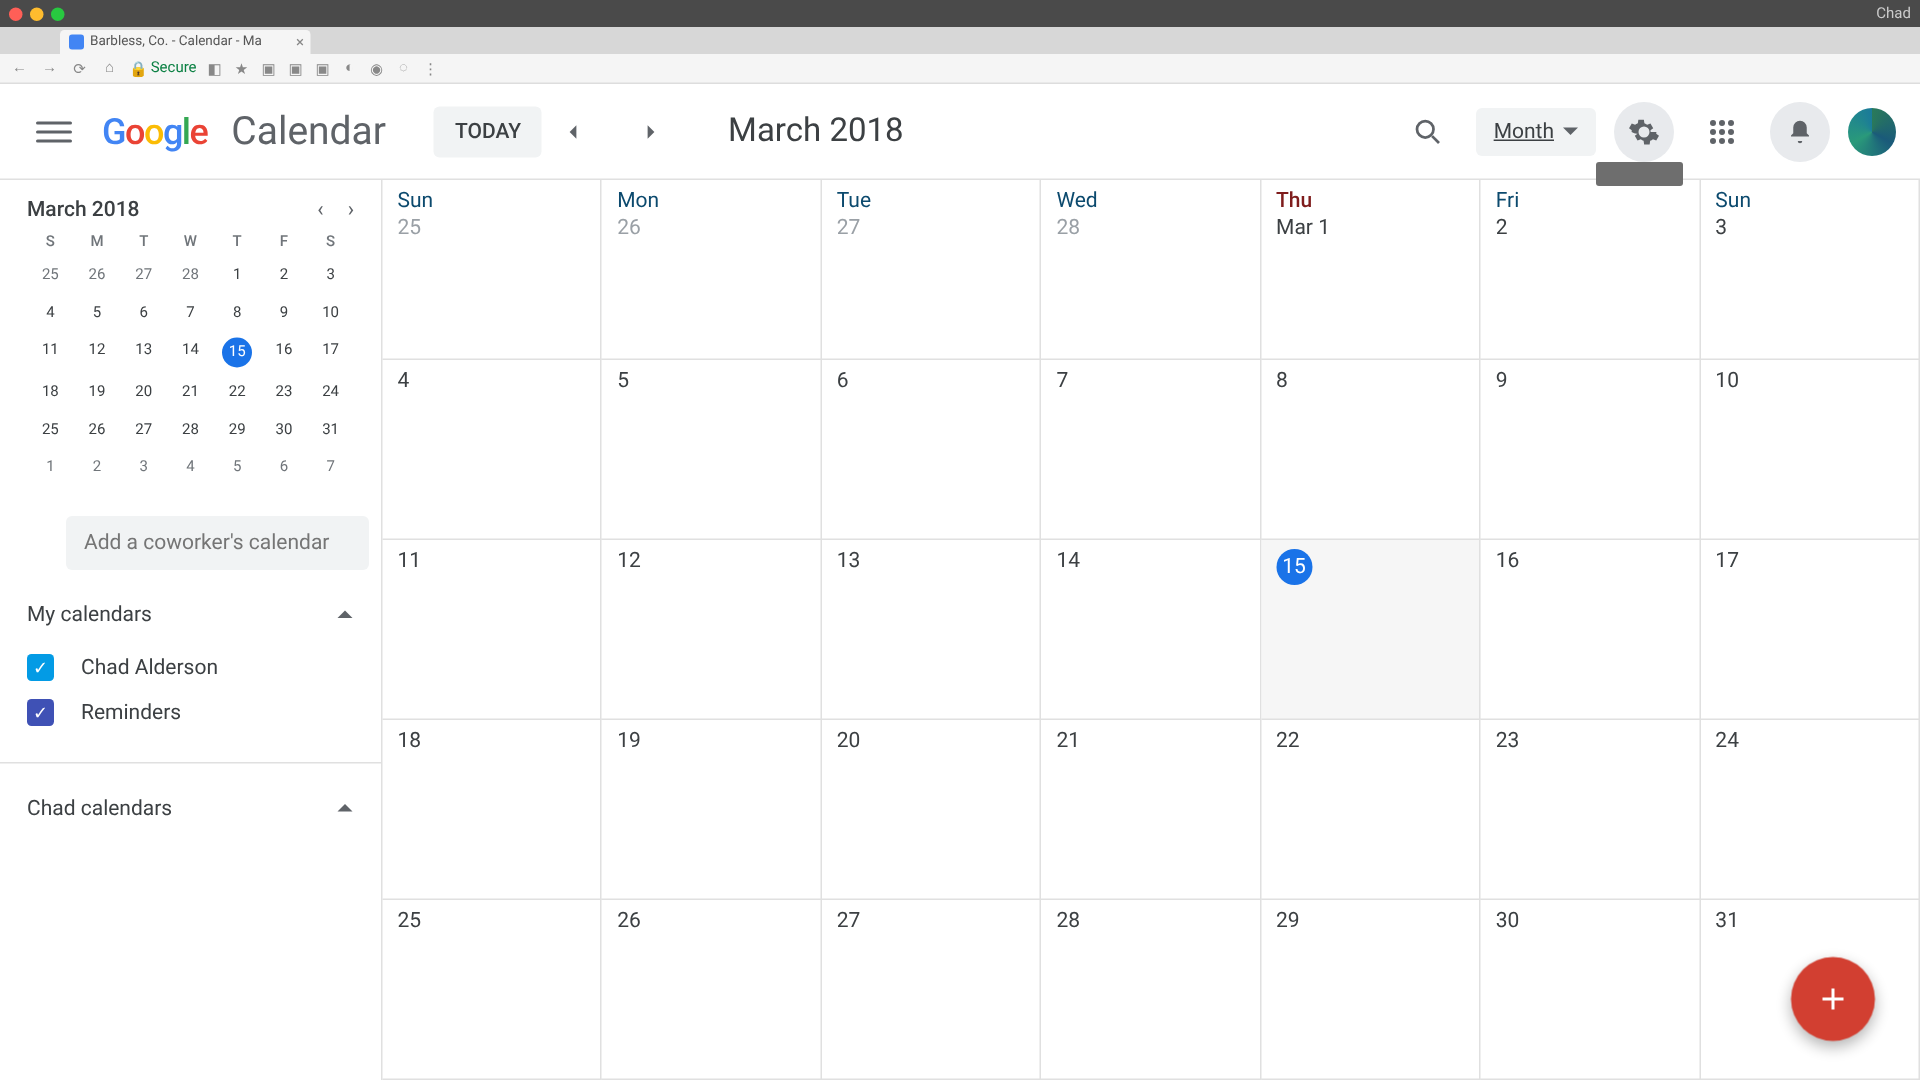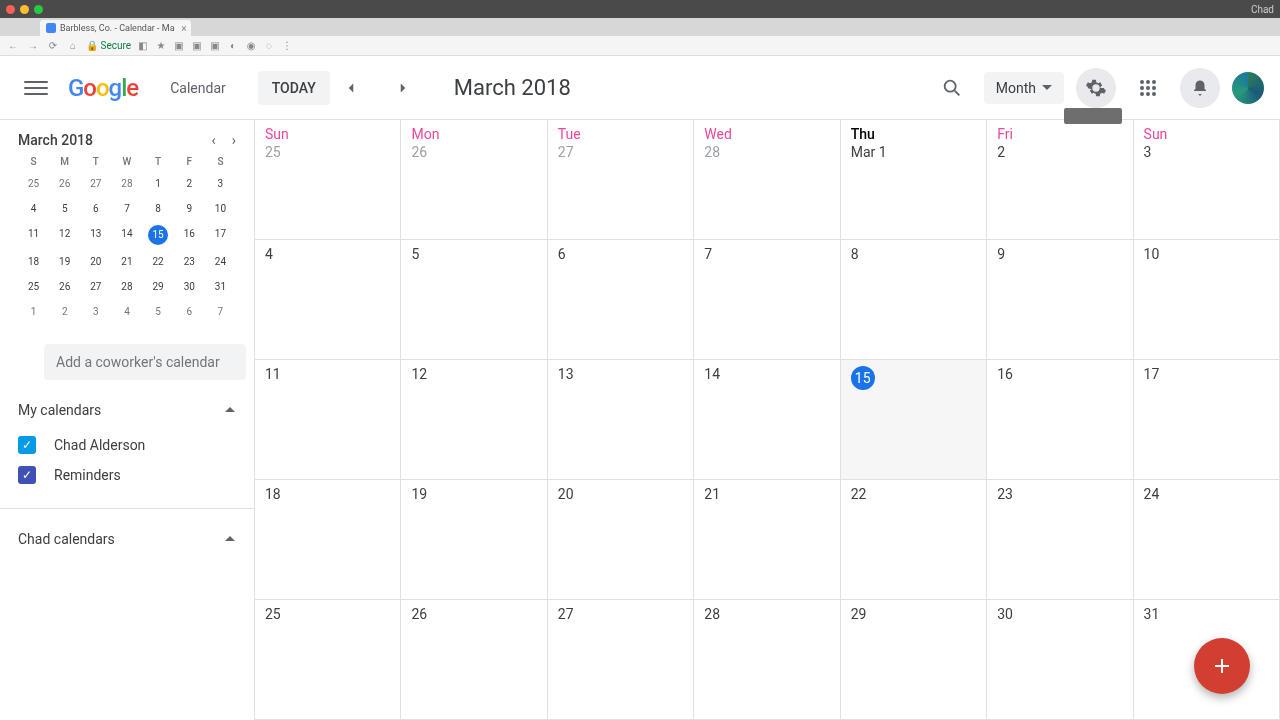--- a/index.html
+++ b/index.html
@@ -7,45 +7,45 @@
 
 
 .mac-top { height:18px; background:#4a4a4a; display:flex; align-items:center; padding:0 6px; justify-content:space-between; }
 .traffic { display:flex; gap:5px; }
 .traffic span { width:9px; height:9px; border-radius:50%; display:block; }
 .t-red{background:#ff5f57;} .t-yel{background:#febc2e;} .t-grn{background:#28c840;}
 .mac-user { color:#ccc; font-size:10px; }
 
 
 .tabbar { height:18px; background:#d7d7d7; display:flex; align-items:flex-end; padding-left:40px; }
-.tab { background:#f5f5f5; height:16px; border-radius:3px 3px 0 0; padding:0 16px 0 6px; font-size:9px; color:#555; display:flex; align-items:center; gap:4px; position:relative; }
+.tab { background:#f5f5f5; height:16px; border-radius:3px 3px 0 0; padding:0 32px 0 6px; font-size:9px; color:#555; display:flex; align-items:center; gap:4px; position:relative; }
 .tab .fav { width:10px; height:10px; background:#4285f4; border-radius:2px; }
 .tab .x { position:absolute; right:4px; font-size:10px; color:#888; }
 
 
 .urlbar { height:20px; background:#f5f5f5; border-bottom:1px solid #ddd; display:flex; align-items:center; padding:0 6px; gap:6px; font-size:10px; color:#555; }
 .urlbar .navbtn { width:14px; text-align:center; color:#888; }
 .urlbar .secure { color:#0b8043; display:flex; align-items:center; gap:2px; }
 .urlbar .url { color:#555; flex:1; }
 .urlbar .righticons { display:flex; gap:6px; color:#888; }
 .righticons span{ width:12px; text-align:center; }
 
 
 .gcal-header { height:64px; display:flex; align-items:center; padding:0 16px; gap:12px; border-bottom:1px solid #e0e0e0; }
 .hamburger { width:24px; height:24px; display:flex; flex-direction:column; justify-content:center; gap:4px; cursor:pointer; padding:8px; box-sizing:content-box; }
 .hamburger span{ height:2px; background:#5f6368; border-radius:1px; }
 .logo-g { font-size:24px; font-weight:500; letter-spacing:-1px; }
 .g1{color:#4285F4;} .g2{color:#EA4335;} .g3{color:#FBBC05;} .g4{color:#4285F4;} .g5{color:#34A853;} .g6{color:#EA4335;}
-.logo-cal { font-size:14px; color:#5f6368; margin-left:20px; }
+.logo-cal { font-size:26px; color:#5f6368; margin-left:4px; }
 .today-btn { margin-left:20px; background:#f1f3f4; border:none; padding:9px 14px; font-size:14px; color:#3c4043; border-radius:4px; font-weight:500; }
 .navarrow { width:40px; height:40px; border:none; background:none; font-size:18px; color:#5f6368; cursor:pointer; }
 .month-title { font-size:22px; color:#3c4043; margin-left:8px; }
 .spacer { flex:1; }
 .hdr-icon { width:40px; height:40px; display:flex; align-items:center; justify-content:center; color:#5f6368; cursor:pointer; border-radius:50%; }
-.view-select { background:#f1f3f4; padding:8px 12px; border-radius:4px; font-size:14px; color:#3c4043; display:flex; align-items:center; gap:6px; }
+.view-select { background:#f1f3f4; padding:8px 12px; border-radius:4px; font-size:14px; color:#3c4043; display:flex; align-items:center; gap:6px;text-decoration:underline; }
 .gear { background:#e8eaed; border-radius:50%; position:relative; }
 .gear-tip { position:absolute; top:40px; left:-12px; background:#6e6e6e; color:#fff; font-size:11px; padding:3px 8px; border-radius:2px; width:58px; height:16px; }
 .avatar { width:32px; height:32px; border-radius:50%; background:conic-gradient(#2a7a5a,#1a5a7a,#2a9a7a,#1a7a9a); }
 svg { display:block; }
 
 
 .body { display:flex; height:calc(720px - 18px - 18px - 20px - 64px); }
 .sidebar { width:255px; border-right:1px solid #e0e0e0; padding:12px 18px; overflow:hidden; }
 
 
@@ -68,22 +68,22 @@
 .calitem { display:flex; align-items:center; gap:18px; padding:6px 0; font-size:14px; }
 .chk { width:18px; height:18px; border-radius:3px; display:flex; align-items:center; justify-content:center; color:#fff; font-size:12px; }
 .chk.blue { background:#039be5; }
 .chk.indigo { background:#3f51b5; }
 hr.sep { border:none; border-top:1px solid #e0e0e0; margin:18px -18px 0; }
 
 
 .grid { flex:1; display:grid; grid-template-columns:repeat(7,1fr); grid-template-rows:repeat(5,1fr); position:relative; }
 .cell { border-right:1px solid #e0e0e0; border-bottom:1px solid #e0e0e0; padding:6px 10px; position:relative; }
 .cell.todaycell { background:#f6f6f6; }
-.dow { font-size:14px; color:#ec4899; margin-bottom:2px; }
-.dow.hl { color:#000000; font-weight:500; }
+.dow { font-size:14px; color:#0c4a6e; margin-bottom:2px; }
+.dow.hl { color:#7f1d1d; font-weight:500; }
 .dnum { font-size:14px; color:#3c4043; }
 .dnum.dim { color:#9aa0a6; }
 .dnum.today span{ background:#1a73e8; color:#fff; border-radius:50%; width:24px; height:24px; display:inline-flex; align-items:center; justify-content:center; }
 
 .fab { position:fixed; right:30px; bottom:26px; width:56px; height:56px; border-radius:50%; background:#d23f31; color:#fff; font-size:30px; display:flex; align-items:center; justify-content:center; box-shadow:0 4px 10px rgba(0,0,0,.3); cursor:pointer; }
 </style>
 </head>
 <body>
 
 <div class="mac-top">

